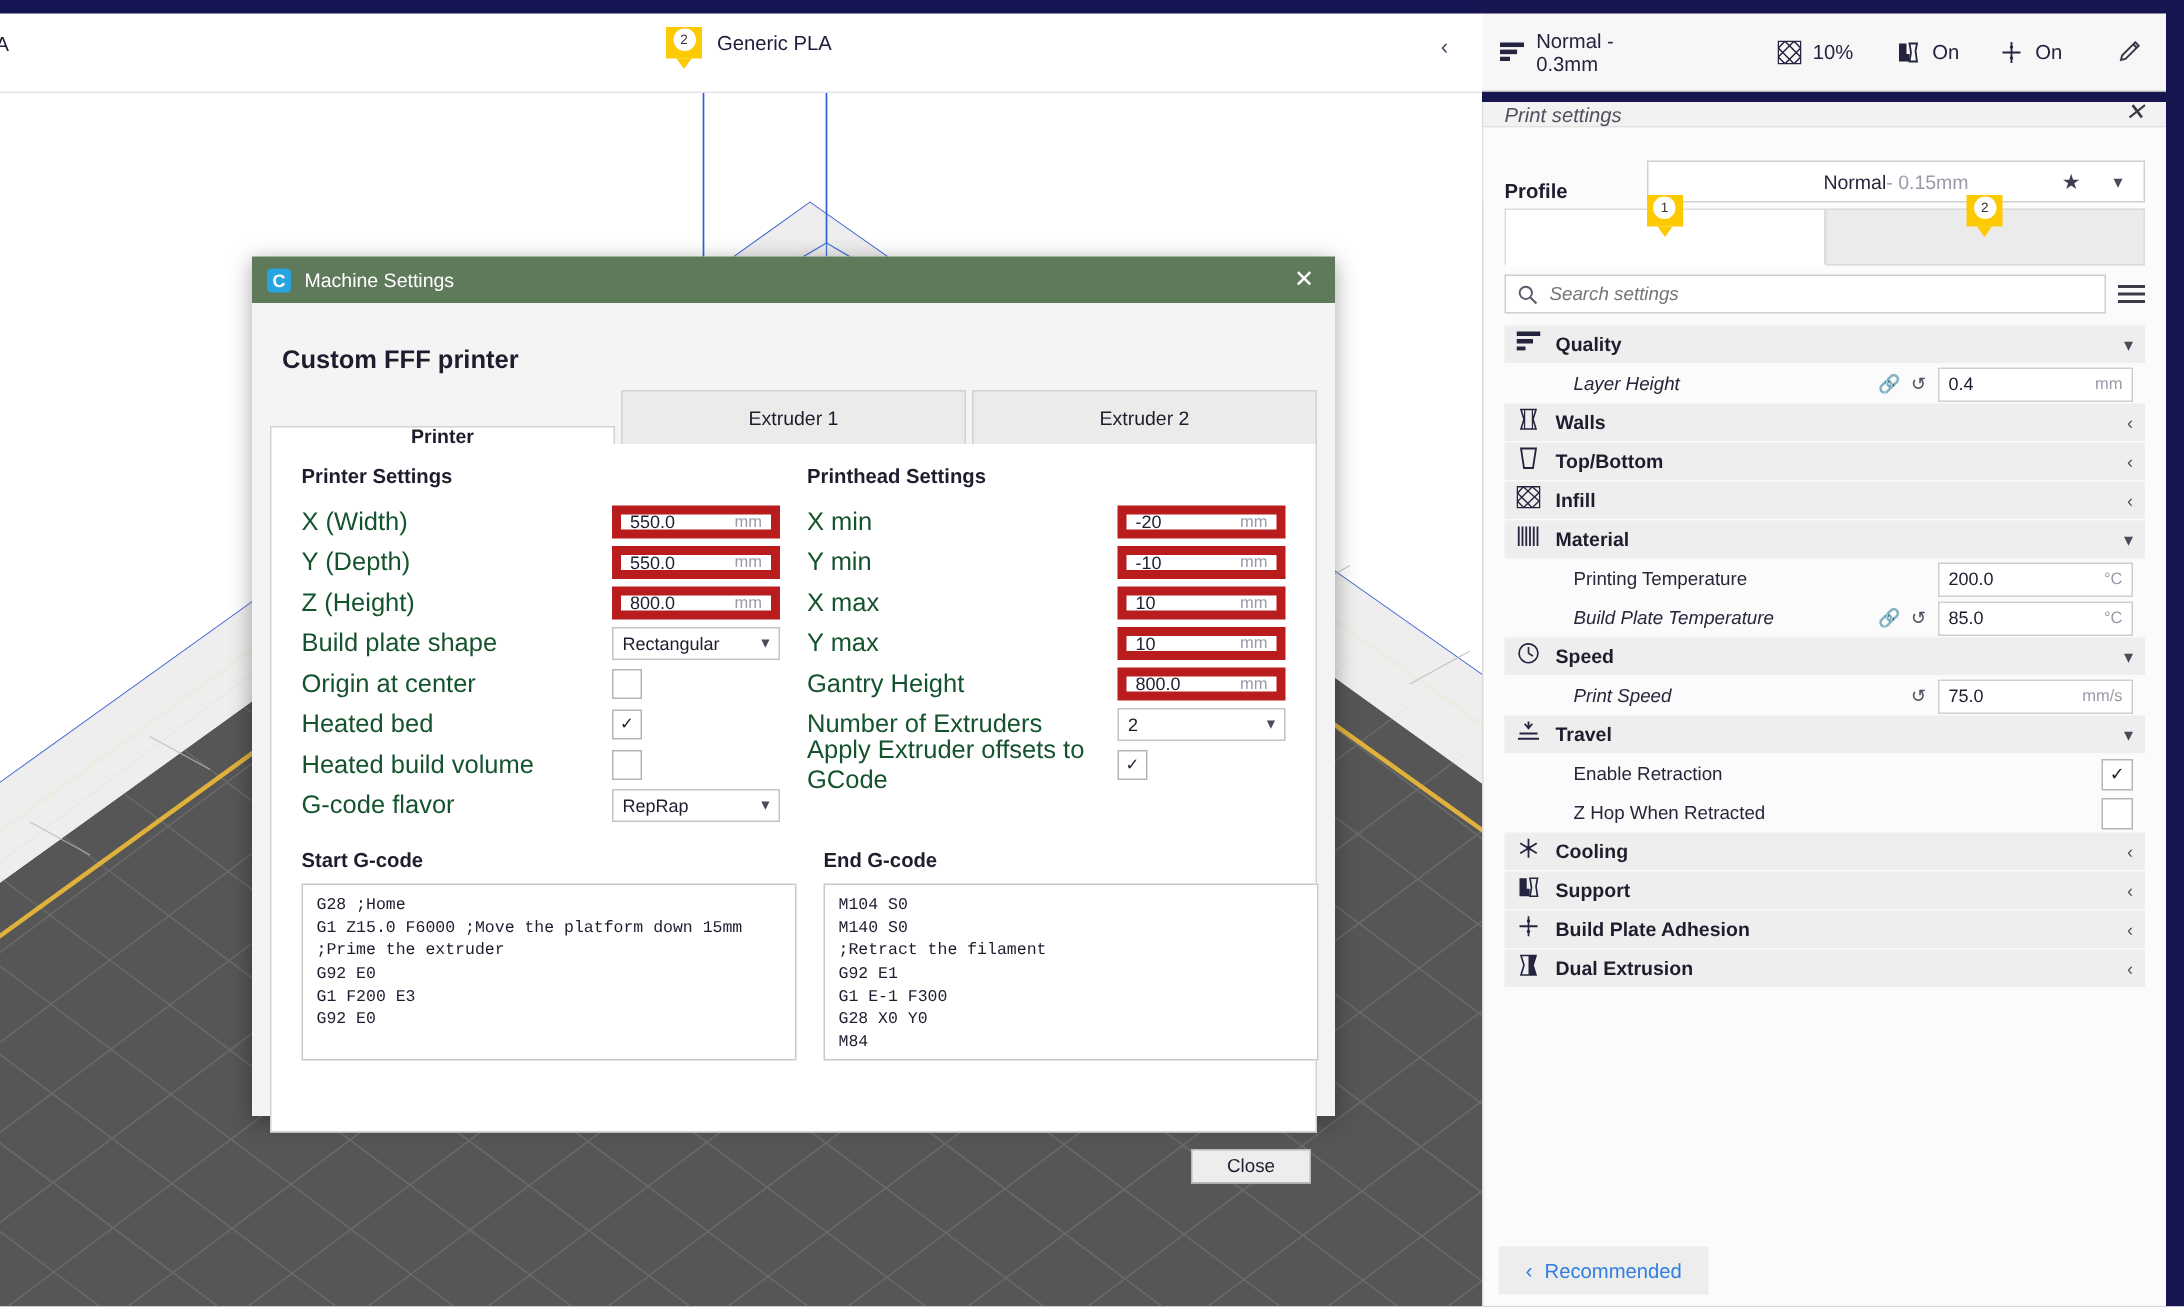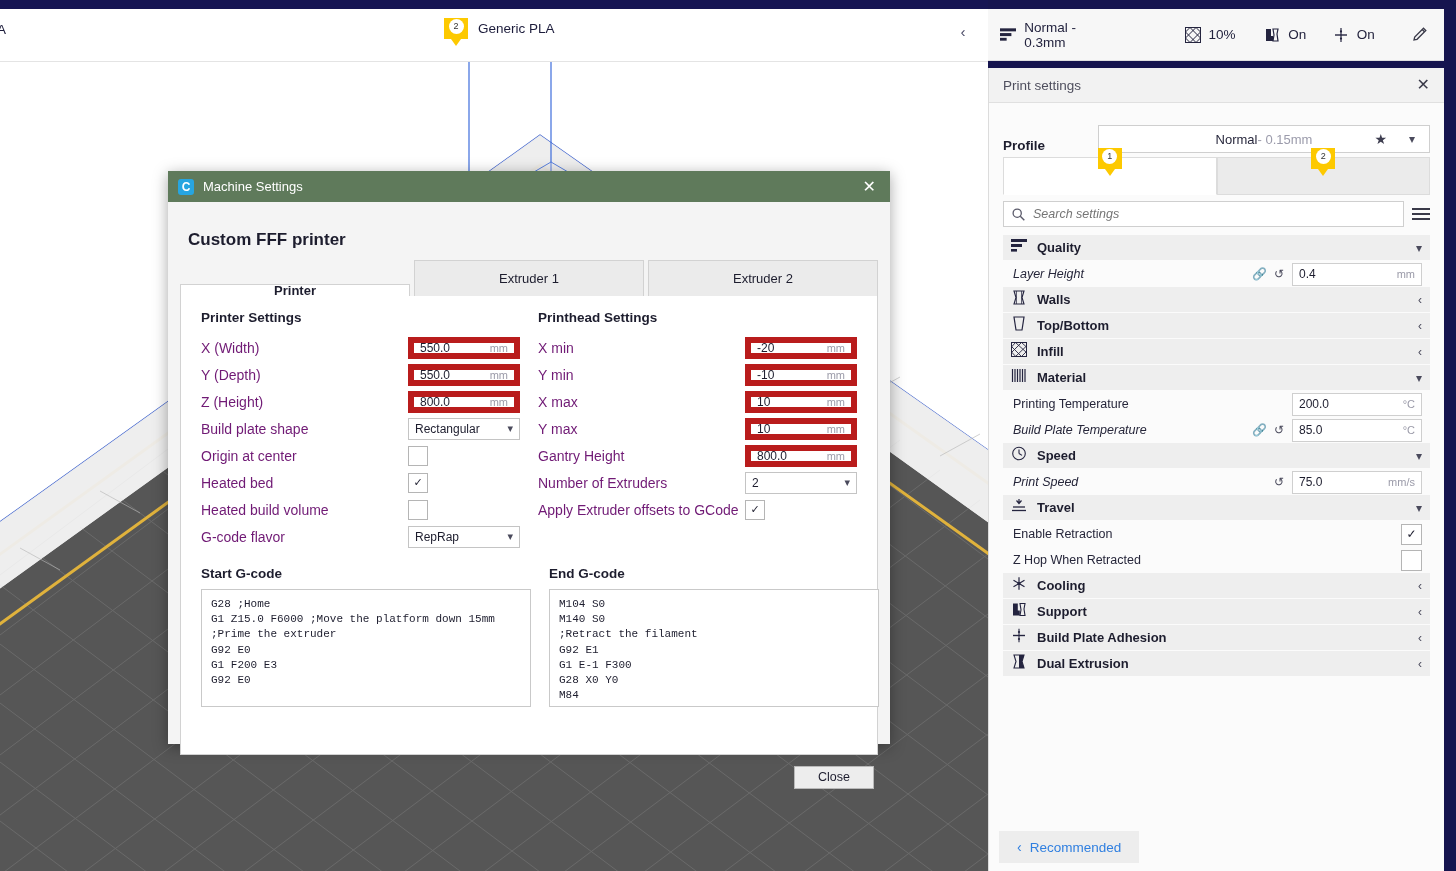--- a/index.html
+++ b/index.html
@@ -75,23 +75,24 @@
   .st-gap2 { width: 30px; }
   .st-gap3 { width: 28px; }
   .st-gap4 { width: 34px; }
   .pencil-btn { width: 26px; height: 26px; display: flex; align-items: center; justify-content: center; cursor: pointer; }
 
   #printpanel {
     position: absolute; left: 0; top: 68px; width: 456px; height: 803px;
     background: #fbfbfb; border-left: 1px solid #dcdcdc;
   }
   .pp-header {
-    height: 35px; background: #f2f2f2; border-bottom: 1px solid #e0e0e0;
+    height: 17px; background: #f2f2f2; border-bottom: 1px solid #e0e0e0;
     display: flex; align-items: center; padding: 0 14px;
     justify-content: space-between;
+    font-style: italic;
   }
   .pp-title { font-size: 13.5px; color: #4f4f5e; }
   .pp-close { font-size: 16px; color: #3a3a49; cursor: pointer; line-height: 1; }
 
   .profile-row {
     display: flex; align-items: flex-end; height: 50px; padding: 0 14px; gap: 0;
     background: #fbfbfb;
   }
   .profile-label { font-size: 13.5px; color: #1d1d2e; font-weight: bold; width: 95px; }
   .profile-select {
@@ -127,21 +128,21 @@
   .settings-list { padding: 0 14px; }
   .cat-row {
     height: 26px; background: #eeeeee; display: flex; align-items: center;
     padding: 0 8px; gap: 10px; border-bottom: 1px solid #fbfbfb; cursor: pointer;
   }
   .cat-name { font-size: 13px; font-weight: bold; color: #1d1d2e; flex: 1; }
   .cat-chev { font-size: 12px; color: #4a4a5c; }
   .set-row {
     height: 26px; display: flex; align-items: center; padding: 0 8px 0 10px; gap: 6px;
   }
-  .set-name { font-size: 12.5px; color: #26263a; flex: 1; }
+  .set-name { font-size: 12.5px; color: #26263a; flex: 1; margin-left: 36px; }
   .set-name.italic { font-style: italic; }
   .icon-link, .icon-revert { font-size: 12px; color: #4a4a5c; cursor: pointer; width: 14px; text-align: center; }
   .val-box {
     width: 130px; height: 23px; background: #ffffff; border: 1px solid #cfcfcf;
     display: flex; align-items: center; padding: 0 6px; font-size: 12px; color: #1d1d2e;
   }
   .val-box .unit { margin-left: auto; color: #9a9aa8; font-size: 11px; }
   .chk {
     width: 21px; height: 21px; background: #ffffff; border: 1px solid #b5b5b5;
     display: flex; align-items: center; justify-content: center;
@@ -182,21 +183,21 @@
   .dlg-tab.inactive { background: #ebebeb; }
 
   .dlg-body {
     background: #ffffff; margin: 0 12px; height: 459px; border: 1px solid #d2d2d2;
     border-top: none; padding: 14px 20px 0 20px; position: relative;
   }
   .cols { display: flex; gap: 18px; }
   .col { width: 340px; }
   .sec-head { font-size: 13.5px; font-weight: bold; color: #1d1d2e; margin-bottom: 9px; }
   .f-row { display: flex; align-items: center; height: 27px; margin-bottom: 0; }
-  .f-label { font-size: 14px; color: #701a75; flex: 1; }
+  .f-label { font-size: 17px; color: #14532d; flex: 1; }
   .f-input {
     width: 112px; height: 22px; background: #ffffff; border: 6px solid #b91c1c;
     display: flex; align-items: center; padding: 0 6px; font-size: 12px; color: #1d1d2e;
   }
   .f-input .unit { margin-left: auto; color: #9a9aa8; font-size: 11px; }
   .f-select {
     width: 112px; height: 22px; background: #ffffff; border: 1px solid #c4c4c4;
     display: flex; align-items: center; padding: 0 6px; font-size: 12px;
     color: #1d1d2e; cursor: pointer; position: relative;
   }

